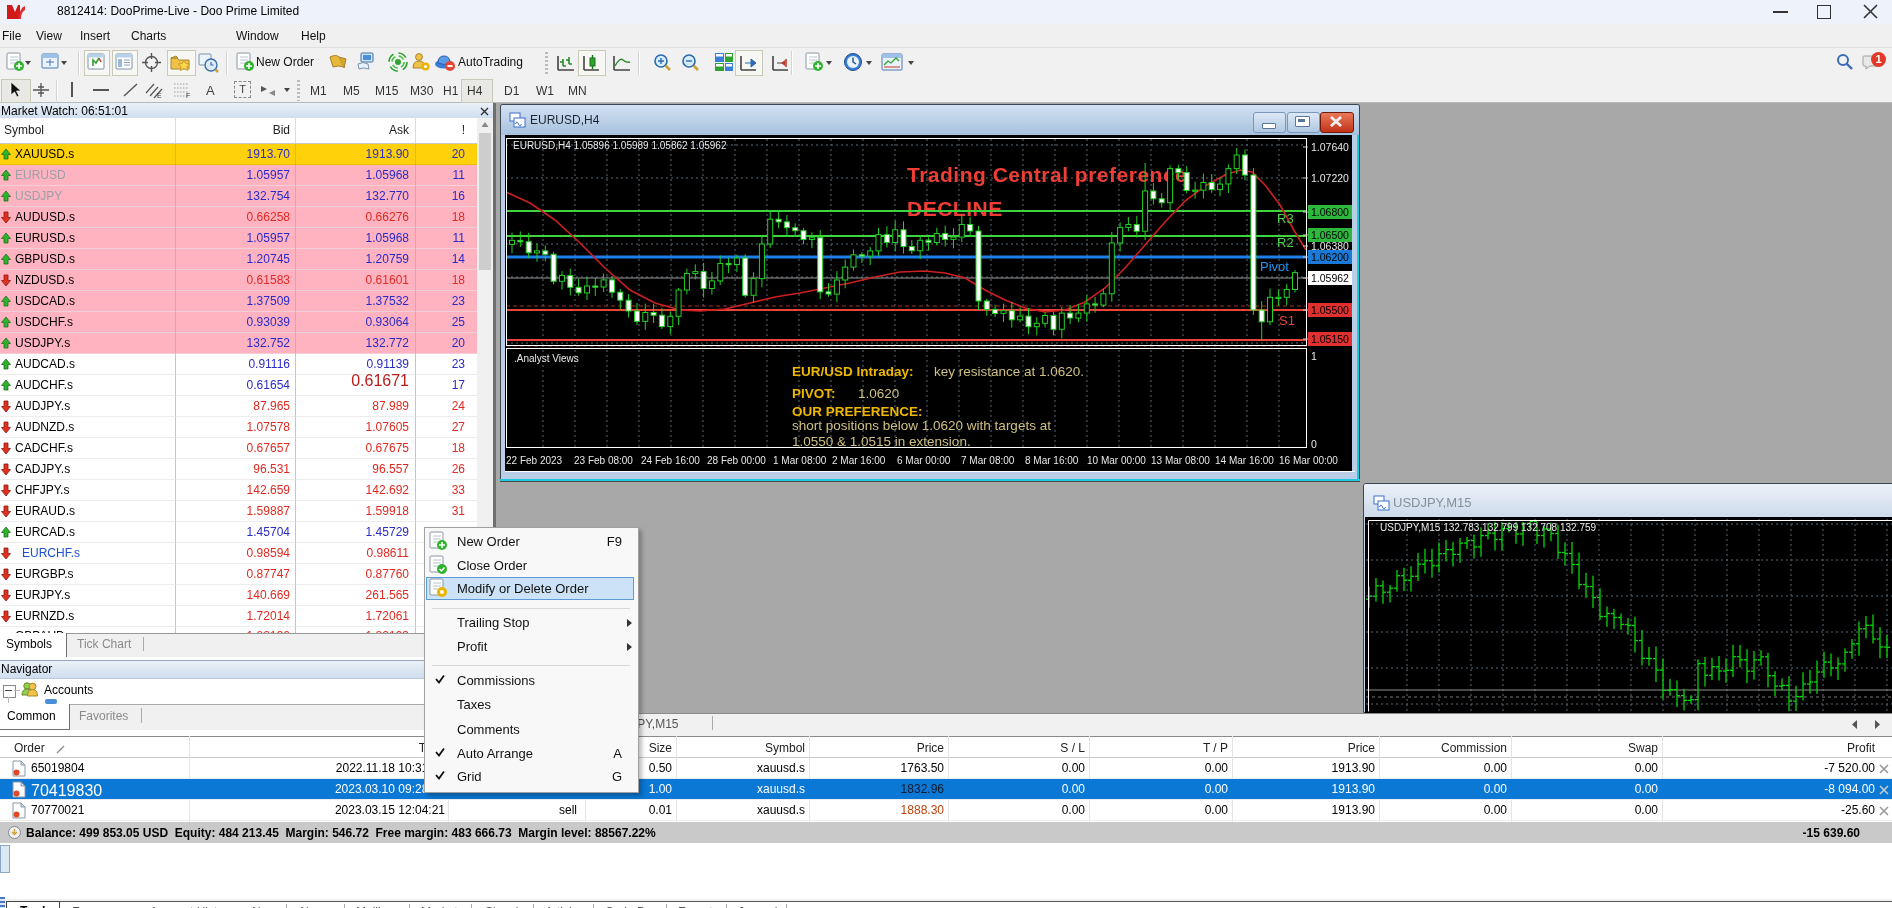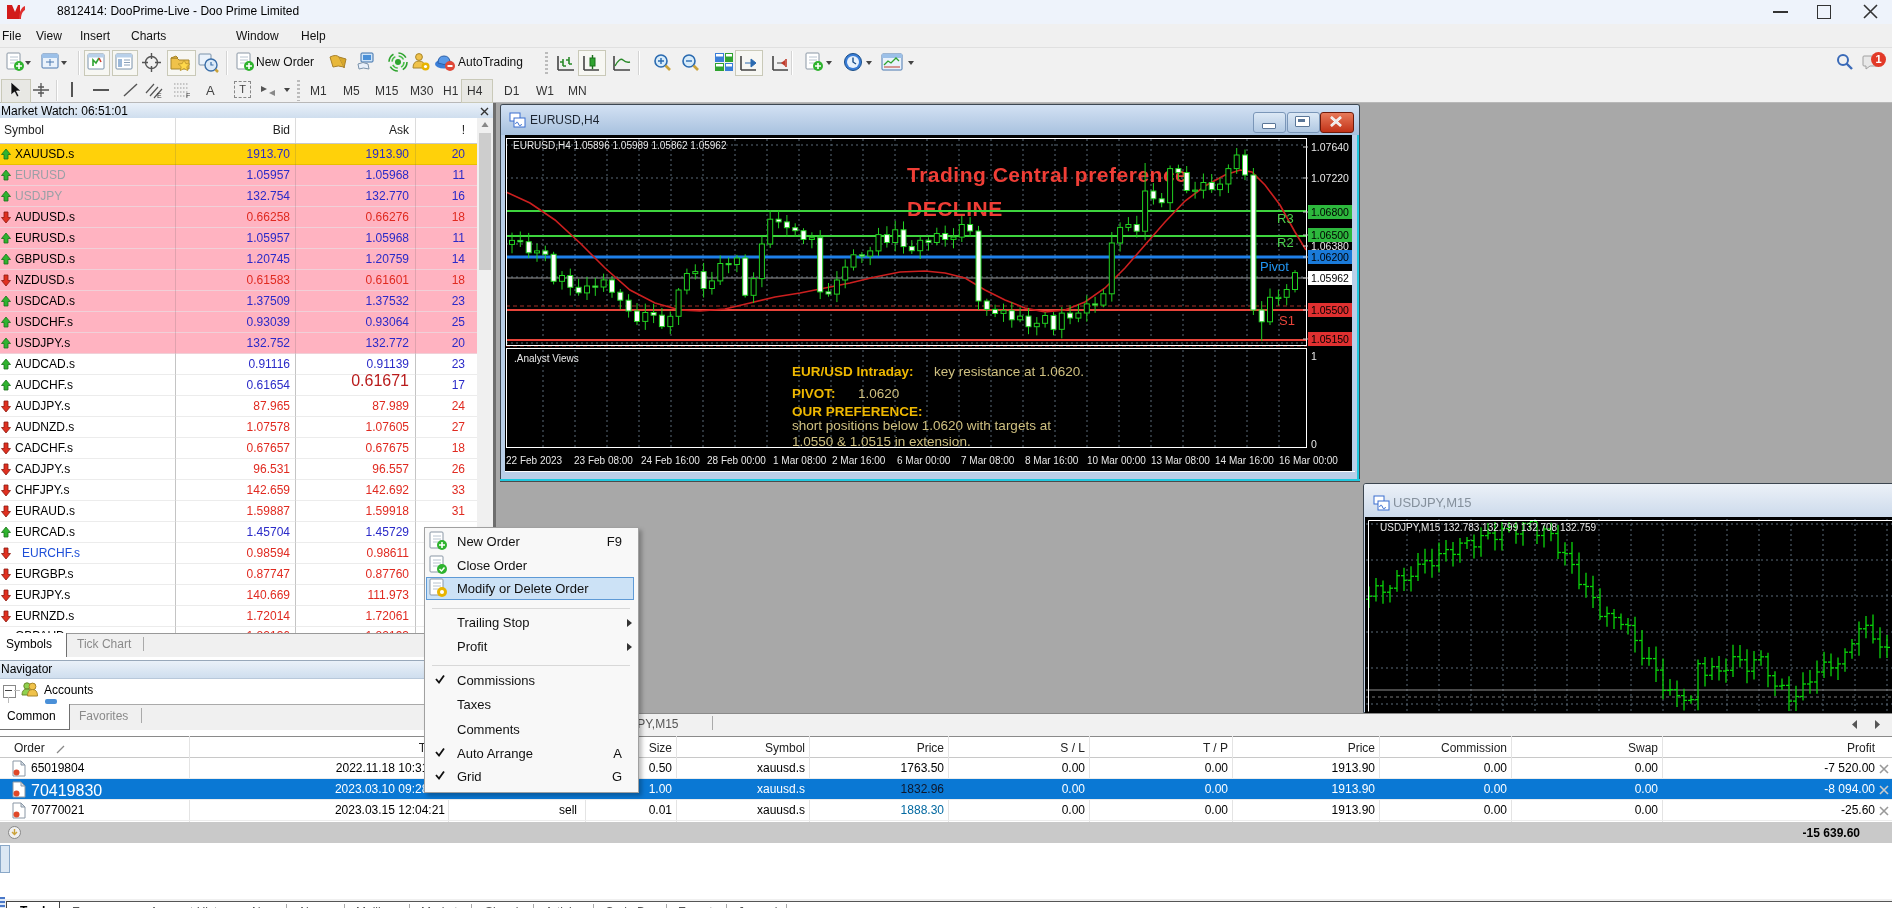--- a/index.html
+++ b/index.html
@@ -430,21 +430,21 @@
 <div style="position:absolute;left:15px;top:567px;font-size:12px;color:#000;">EURGBP.s</div>
 <div style="position:absolute;right:1602px;top:567px;font-size:12px;color:#e02a20;">0.87747</div>
 <div style="position:absolute;right:1483px;top:567px;font-size:12px;color:#e02a20;">0.87760</div>
 <div style="position:absolute;right:1427px;top:567px;font-size:12px;color:#e02a20;">13</div>
 <div style="position:absolute;left:0;top:605px;width:477px;height:1px;background:#ececec;"></div>
 <svg class="r" style="left:1px;top:589px" width="10" height="13" viewBox="0 0 10 13">
       <path d="M5 12 L0.5 6.5 L3 6.5 L3 1 L7 1 L7 6.5 L9.5 6.5 Z" fill="#e03020" stroke="#8a1a10" stroke-width=".8"></path>
     </svg>
 <div style="position:absolute;left:15px;top:588px;font-size:12px;color:#000;">EURJPY.s</div>
 <div style="position:absolute;right:1602px;top:588px;font-size:12px;color:#e02a20;">140.669</div>
-<div style="position:absolute;right:1483px;top:588px;font-size:12px;color:#e02a20;">111.973</div>
+<div style="position:absolute;right:1483px;top:588px;font-size:12px;color:#e02a20;">261.565</div>
 <div style="position:absolute;right:1427px;top:588px;font-size:12px;color:#e02a20;">21</div>
 <div style="position:absolute;left:0;top:626px;width:477px;height:1px;background:#ececec;"></div>
 <svg class="r" style="left:1px;top:610px" width="10" height="13" viewBox="0 0 10 13">
       <path d="M5 12 L0.5 6.5 L3 6.5 L3 1 L7 1 L7 6.5 L9.5 6.5 Z" fill="#e03020" stroke="#8a1a10" stroke-width=".8"></path>
     </svg>
 <div style="position:absolute;left:15px;top:609px;font-size:12px;color:#000;">EURNZD.s</div>
 <div style="position:absolute;right:1602px;top:609px;font-size:12px;color:#e02a20;">1.72014</div>
 <div style="position:absolute;right:1483px;top:609px;font-size:12px;color:#e02a20;">1.72061</div>
 <div style="position:absolute;right:1427px;top:609px;font-size:12px;color:#e02a20;">47</div>
 <div style="position:absolute;left:0;top:635px;width:477px;height:1px;background:#ececec;"></div>
@@ -1174,36 +1174,37 @@
 <svg class="r" style="left:12px;top:802px" width="15" height="17" viewBox="0 0 15 17">
       <path d="M1 1 h8 l4 4 v11 h-12Z" fill="#fff" stroke="#8a97a5"></path>
       <path d="M9 1 l4 4 h-4Z" fill="#d8e0e8" stroke="#8a97a5"></path>
       <circle cx="4.5" cy="12.5" r="3" fill="#e04828"></circle>
     </svg>
 <div style="position:absolute;left:31px;top:803px;font-size:12px;color:#000;">70770021</div>
 <div style="position:absolute;right:1447px;top:803px;font-size:12px;color:#000;">2023.03.15 12:04:21</div>
 <div style="position:absolute;right:1315px;top:803px;font-size:12px;color:#000;">sell</div>
 <div style="position:absolute;right:1220px;top:803px;font-size:12px;color:#000;">0.01</div>
 <div style="position:absolute;right:1087px;top:803px;font-size:12px;color:#000;">xauusd.s</div>
-<div style="position:absolute;right:948px;top:803px;font-size:12px;color:#0369a1;">1888.30</div>
+<div style="position:absolute;right:948px;top:803px;font-size:12px;color:#c2410c;">1888.30</div>
 <div style="position:absolute;right:807px;top:803px;font-size:12px;color:#000;">0.00</div>
 <div style="position:absolute;right:664px;top:803px;font-size:12px;color:#000;">0.00</div>
 <div style="position:absolute;right:517px;top:803px;font-size:12px;color:#000;">1913.90</div>
 <div style="position:absolute;right:385px;top:803px;font-size:12px;color:#000;">0.00</div>
 <div style="position:absolute;right:234px;top:803px;font-size:12px;color:#000;">0.00</div>
 <div style="position:absolute;right:17px;top:803px;font-size:12px;color:#000;">-25.60</div>
 <svg class="r" style="left:1879px;top:806px" width="10" height="10" viewBox="0 0 10 10">
       <path d="M1 1 L9 9 M9 1 L1 9" stroke="#999" stroke-width="1.6"></path>
     </svg>
 <div style="position:absolute;left:0;top:820px;width:1892px;height:1px;background:#ececec;"></div>
 <div style="position:absolute;left:0;top:822px;width:1892px;height:21px;background:#c9c9c9;"></div>
 <svg class="r" style="left:8px;top:826px" width="13" height="13" viewBox="0 0 13 13">
       <circle cx="6.5" cy="6.5" r="6" fill="#f0f0f0" stroke="#888"></circle>
       <path d="M6.5 3v5M4 6l2.5 2.5L9 6" stroke="#caa23a" stroke-width="1.4" fill="none"></path>
     </svg>
+<div style="position:absolute;left:26px;top:826px;font-size:12px;font-weight:bold;color:#000;">Balance: 499 853.05 USD&nbsp;&nbsp;Equity: 484 213.45&nbsp;&nbsp;Margin: 546.72&nbsp;&nbsp;Free margin: 483 666.73&nbsp;&nbsp;Margin level: 88567.22%</div>
 <div style="position:absolute;right:32px;top:826px;font-size:12px;font-weight:bold;color:#000;">-15 639.60</div>
 <div style="position:absolute;left:0;top:843px;width:1892px;height:57px;background:#fff;"></div>
 <div style="position:absolute;left:0;top:845px;width:8px;height:26px;background:#dce8f4;border:1px solid #8aa8c8;"></div>
 <div style="position:absolute;left:0;top:899px;width:1892px;height:9px;background:#f0f0f0;"></div>
 <div style="position:absolute;left:6px;top:901px;width:1892px;height:7px;background:#fff;border-top:1px solid #555;"></div>
 <div style="position:absolute;left:6px;top:901px;width:52px;height:7px;background:#fff;border:1px solid #444;border-bottom:none;"></div>
 <div style="position:absolute;left:0;top:897px;width:5px;height:11px;background:repeating-linear-gradient(#4a78c8 0 2px,#dce8f8 2px 4px);"></div>
 <div style="position:absolute;left:20px;top:904px;font-size:12px;font-weight:bold;color:#000;">Trade</div>
 <div style="position:absolute;left:72px;top:905px;font-size:12px;font-weight:normal;color:#555;">Exposure</div>
 <div style="position:absolute;left:150px;top:905px;font-size:12px;font-weight:normal;color:#555;">Account History</div>

